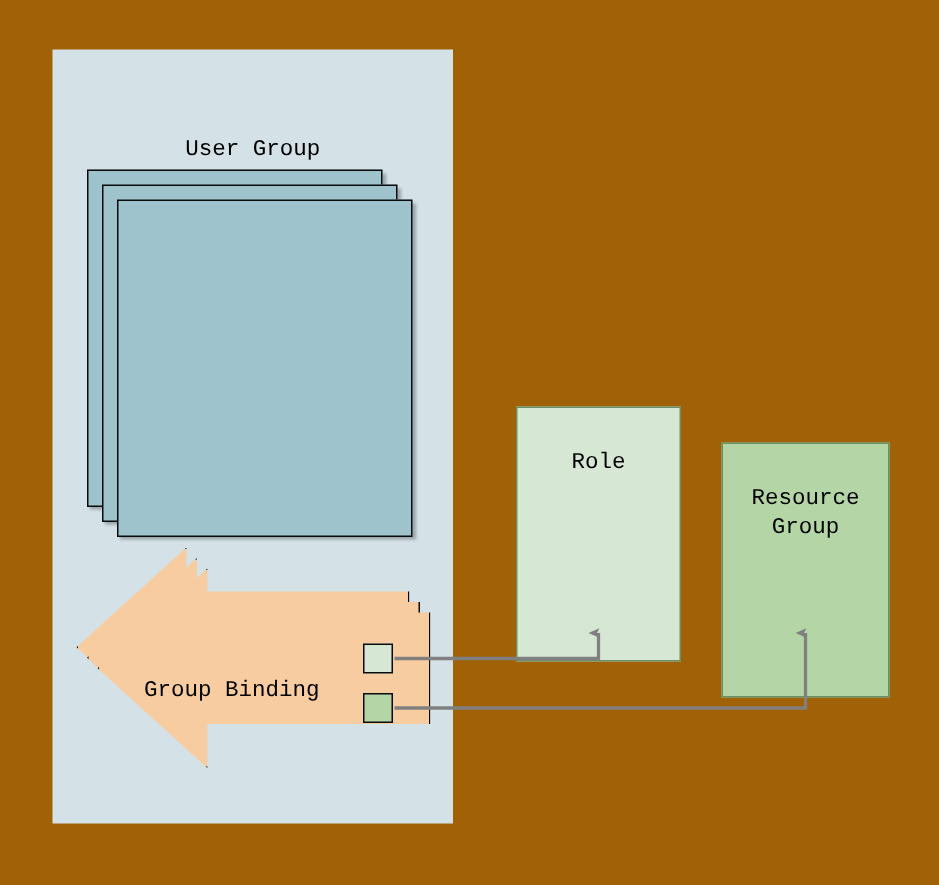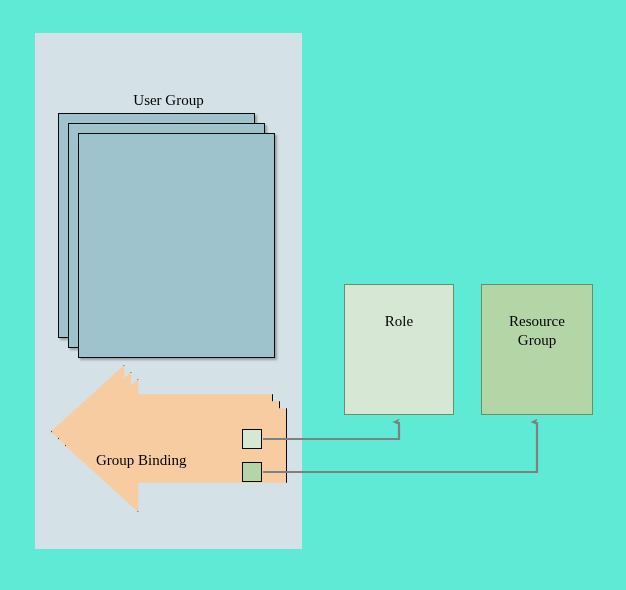--- a/index.html
+++ b/index.html
@@ -4,23 +4,23 @@
 <style>
   html, body {
     margin: 0;
     padding: 0;
     background: #000000;
   }
   #canvas {
     position: relative;
     width: 626px;
     height: 590px;
-    background: #5eead4;
+    background: #a16207;
     overflow: hidden;
-    font-family: Liberation Serif, serif;
+    font-family: Liberation Mono, monospace;
   }
 
   
   #user-group {
     position: absolute;
     left: 35px;
     top: 33px;
     width: 267px;
     height: 516px;
     background: #D4E1E6;
@@ -102,34 +102,35 @@
     border: 1.6px solid #0a0a0a;
     box-sizing: border-box;
     z-index: 9;
   }
   #rb-port-role     { left: 242px; top: 429px; background: #D6E8D4; }
   #rb-port-resource { left: 242px; top: 462px; background: #B4D6A7; }
 
   
   .target-box {
     position: absolute;
-    top: 284px;
-    height: 131px;
+    top: 271px;
+    height: 170px;
     border: 1.3px solid #6B8E64;
     box-sizing: border-box;
   }
   #role-box {
     left: 344px;
     width: 110px;
     background: #D6E8D4;
   }
   #resource-group-box {
     left: 481px;
     width: 112px;
     background: #B4D6A7;
+    margin-top: 24px;
   }
   .target-label {
     position: absolute;
     top: 27px;
     left: 0;
     width: 100%;
     text-align: center;
     font-size: 15px;
     line-height: 19px;
     color: #000000;

